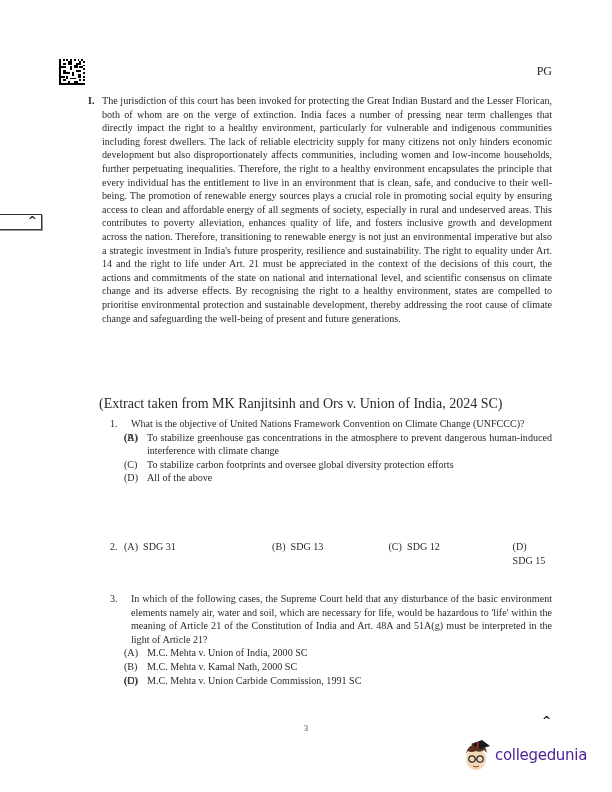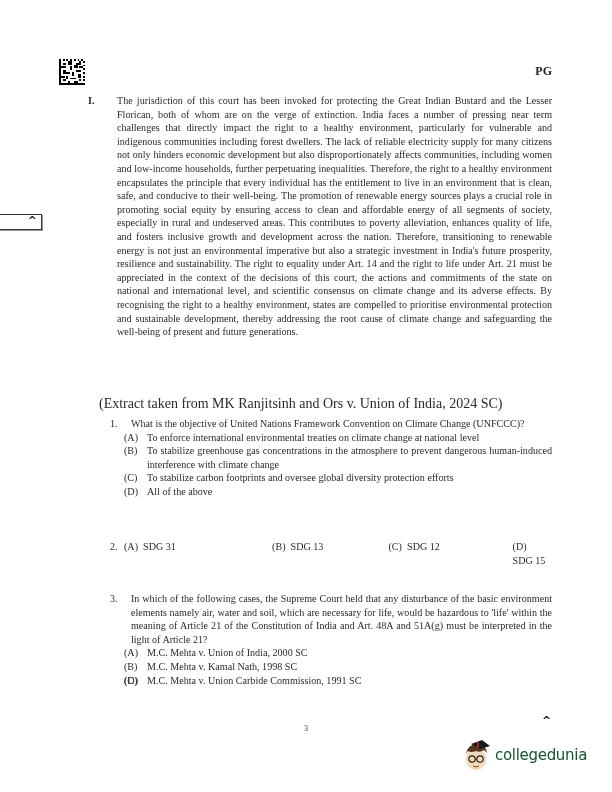--- a/index.html
+++ b/index.html
@@ -1,45 +1,45 @@
 <!DOCTYPE html>
 <html><head>
 <meta charset="utf-8">
 <style>
   html, body { margin:0; padding:0; background:#ffffff; }
   body { width:612px; height:792px; position:relative; overflow:hidden;
          font-family:"DejaVu Serif","Liberation Serif",serif; color:#2a2a2a; }
   .qr { position:absolute; left:59px; top:59px; width:26px; height:26px; }
-  .pg { position:absolute; right:60px; top:64px; font-weight:bold; font-size:12px;
+  .pg { position:absolute; right:60px; top:64px; font-weight:normal; font-size:12px;
         font-family:"Liberation Serif",serif; color:#222; }
   .sidebox { position:absolute; left:-2px; top:214px; width:42px; height:14px;
              border:1px solid #333; box-shadow:1px 1px 0 #999; background:#fff; }
   .sidebox .caret { position:absolute; right:4px; top:-1px; font-size:11px; font-weight:bold;
                     font-family:"DejaVu Sans",sans-serif; color:#222; }
   .passage { position:absolute; left:88px; top:94px; width:464px;
              font-family:"Liberation Serif",serif; font-size:10.1px; line-height:13.6px;
              text-align:justify; }
   .passage .num { position:absolute; left:0; top:0; font-weight:bold; }
-  .passage .body { margin-left:29px; }
+  .passage .body { margin-left:14px; }
   .extract { position:absolute; left:99px; top:396px; font-family:"Liberation Serif",serif;
              font-size:14px; }
   .q { position:absolute; left:110px; width:442px; font-family:"Liberation Serif",serif;
        font-size:10.1px; line-height:13.6px; }
   .q .qnum { position:absolute; left:0; top:0; }
   .q .qtext { margin-left:21px; text-align:justify; }
   .opt { position:relative; margin-left:14px; padding-left:23px; text-align:justify; }
   .opt .lbl { position:absolute; left:0; top:0; }
   .inline-opts { display:flex; margin-left:14px;gap:48px; }
   .inline-opts span { display:inline-block; }
   .pagenum { position:absolute; left:304px; top:724px; font-size:8px; font-family:"Liberation Serif",serif; color:#333; }
   .caret-br { position:absolute; left:542px; top:714px; font-size:11px; font-weight:bold;
               font-family:"DejaVu Sans",sans-serif; color:#111; }
   .logo { position:absolute; left:462px; top:738px; display:flex; align-items:center; }
   .logo .mascot { width:30px; height:34px; position:relative; }
-  .logo .word { font-family:"DejaVu Sans",sans-serif; font-size:15px; color:#14532d; margin-left:3px; letter-spacing:-0.3px; }
+  .logo .word { font-family:"DejaVu Sans",sans-serif; font-size:15px; color:#4c1d95; margin-left:3px; letter-spacing:-0.3px; }
 </style>
 </head>
 <body>
 
 <svg class="qr" viewBox="0 0 14 14" shape-rendering="crispEdges">
   <rect x="0" y="0" width="1" height="14" fill="#000"></rect>
   <rect x="0" y="13" width="14" height="1" fill="#000"></rect>
   <g fill="#000">
     <rect x="2" y="0" width="1" height="1"></rect>
       <rect x="4" y="0" width="1" height="1"></rect>
@@ -85,41 +85,41 @@
 <div class="passage">
   <span class="num">I.</span>
   <div class="body">The jurisdiction of this court has been invoked for protecting the Great Indian Bustard and the Lesser Florican, both of whom are on the verge of extinction. India faces a number of pressing near term challenges that directly impact the right to a healthy environment, particularly for vulnerable and indigenous communities including forest dwellers. The lack of reliable electricity supply for many citizens not only hinders economic development but also disproportionately affects communities, including women and low-income households, further perpetuating inequalities. Therefore, the right to a healthy environment encapsulates the principle that every individual has the entitlement to live in an environment that is clean, safe, and conducive to their well-being. The promotion of renewable energy sources plays a crucial role in promoting social equity by ensuring access to clean and affordable energy of all segments of society, especially in rural and undeserved areas. This contributes to poverty alleviation, enhances quality of life, and fosters inclusive growth and development across the nation. Therefore, transitioning to renewable energy is not just an environmental imperative but also a strategic investment in India's future prosperity, resilience and sustainability. The right to equality under Art. 14 and the right to life under Art. 21 must be appreciated in the context of the decisions of this court, the actions and commitments of the state on national and international level, and scientific consensus on climate change and its adverse effects. By recognising the right to a healthy environment, states are compelled to prioritise environmental protection and sustainable development, thereby addressing the root cause of climate change and safeguarding the well-being of present and future generations.</div>
 </div>
 
 <div class="extract">(Extract taken from MK Ranjitsinh and Ors v. Union of India, 2024 SC)</div>
 
 <div class="q" style="top:417px;">
   <span class="qnum">1.</span>
   <div class="qtext">What is the objective of United Nations Framework Convention on Climate Change (UNFCCC)?</div>
-  <div class="opt"><span class="lbl">(A)</span><span>To enforce international environmental treaties on climate change at national level</span></div>
+  <div class="opt"><span class="lbl">(A)</span></div>
   <div class="opt"><span class="lbl">(B)</span><span>To stabilize greenhouse gas concentrations in the atmosphere to prevent dangerous human-induced interference with climate change</span></div>
   <div class="opt"><span class="lbl">(C)</span><span>To stabilize carbon footprints and oversee global diversity protection efforts</span></div>
   <div class="opt"><span class="lbl">(D)</span><span>All of the above</span></div>
 </div>
 
 <div class="q" style="top:540px;">
   <span class="qnum">2.</span>
   <div class="inline-opts">
     <span style="width:100px;"><span>(A)</span>&nbsp; <span>SDG 31</span></span>
     <span style="width:90px;margin-left:24px;"><span>(B)</span>&nbsp; <span>SDG 13</span></span>
     <span style="width:100px;"><span>(C)</span>&nbsp; <span>SDG 12</span></span>
     <span><span>(D)</span>&nbsp; <span>SDG 15</span></span>
   </div>
 </div>
 
 <div class="q" style="top:592px;">
   <span class="qnum">3.</span>
   <div class="qtext">In which of the following cases, the Supreme Court held that any disturbance of the basic environment elements namely air, water and soil, which are necessary for life, would be hazardous to 'life' within the meaning of Article 21 of the Constitution of India and Art. 48A and 51A(g) must be interpreted in the light of Article 21?</div>
   <div class="opt"><span class="lbl">(A)</span><span>M.C. Mehta v. Union of India, 2000 SC</span></div>
-  <div class="opt"><span class="lbl">(B)</span><span>M.C. Mehta v. Kamal Nath, 1998 SC</span></div>
+  <div class="opt"><span class="lbl">(B)</span><span>M.C. Mehta v. Kamal Nath, 2000 SC</span></div>
   <div class="opt"><span class="lbl">(C)</span></div>
   <div class="opt"><span class="lbl">(D)</span><span>M.C. Mehta v. Union Carbide Commission, 1991 SC</span></div>
 </div>
 
 <div class="pagenum">3</div>
 <div class="caret-br">^</div>
 
 <div class="logo">
   <svg class="mascot" viewBox="0 0 30 34">
     <ellipse cx="14" cy="21" rx="10" ry="11" fill="#f4d9b8"></ellipse>

